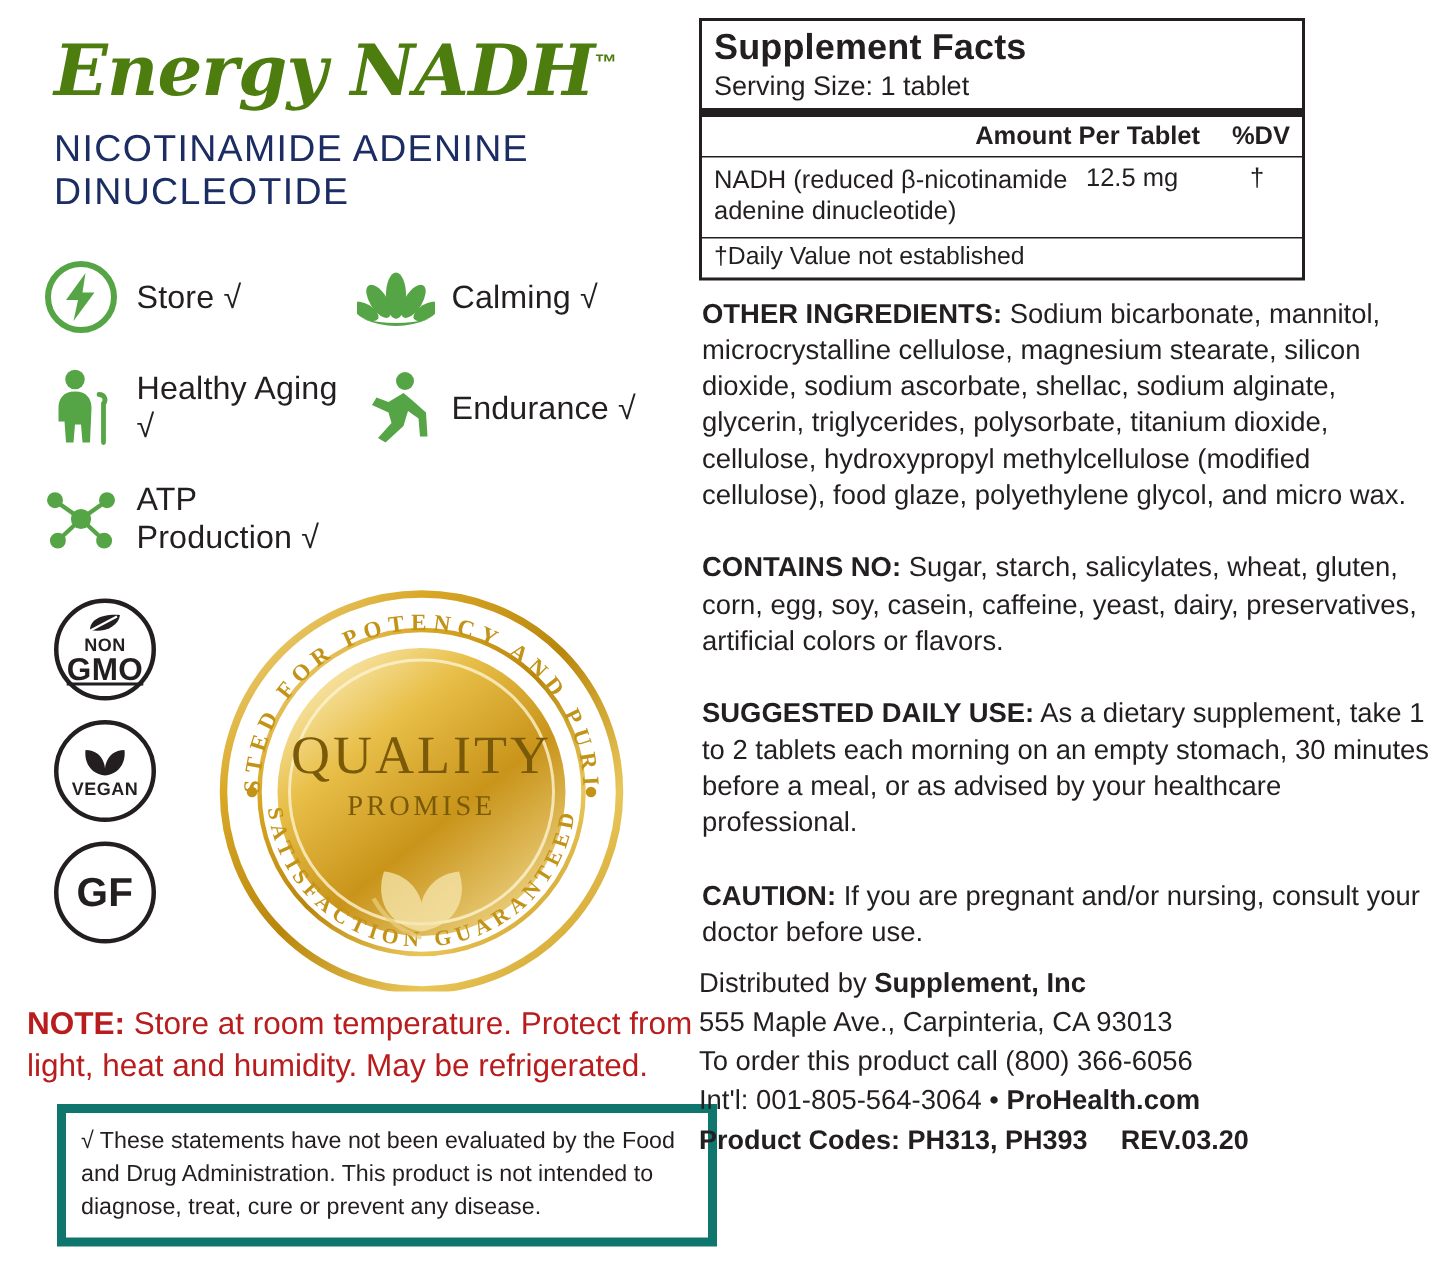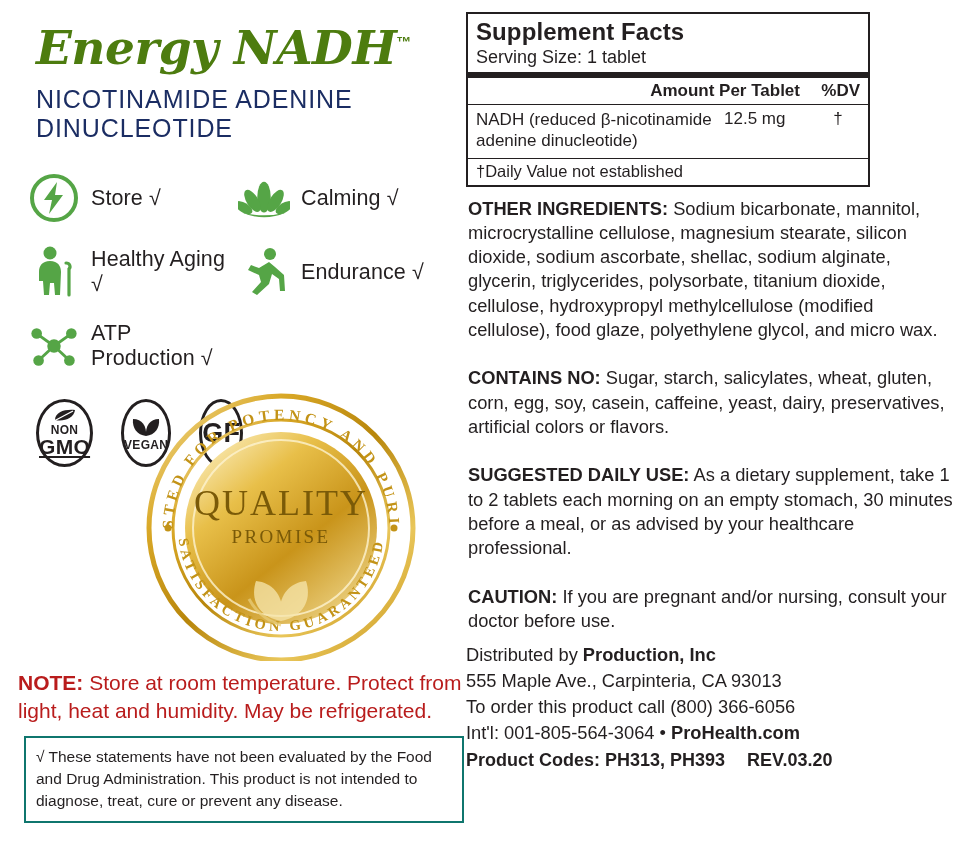--- a/index.html
+++ b/index.html
@@ -84,22 +84,22 @@
   .seals-row {
     margin: 10px 0 0 0;
     display: flex;
     align-items: flex-start;
   }
   .badges {
     width: 130px;
     padding-left: 22px;
     padding-top: 6px;
     display: flex;
-    flex-direction: row;
-    gap: 28px;
+    flex-direction: column;
+    gap: 13px;
   }
   .badge {
     width: 68px;
     height: 68px;
     border-radius: 50%;
     border: 3px solid #231f20;
     display: flex;
     flex-direction: column;
     align-items: center;
     justify-content: center;
@@ -125,22 +125,22 @@
   .note {
     margin: 8px 0 0 4px;
     font-size: 21px;
     line-height: 1.35;
     color: #b91c1c;
     width: 446px;
   }
   .note b { font-weight: bold; }
 
   .disclaimer {
-    margin: 10px 0 0 10px;
-    border: 2px solid #0f766e;
+    margin: 10px 0 0 24px;
+    border: 6px solid #0f766e;
     width: 440px;
     padding: 8px 10px 9px 10px;
     font-size: 15.5px;
     line-height: 1.42;
   }
 
   
   .right {
     width: 498px;
     padding: 8px 14px 0 0;
@@ -396,21 +396,21 @@
     <div class="body-text block">
       <span class="hd">SUGGESTED DAILY USE:</span><span> As a dietary supplement, take 1 to 2 tablets each morning on an empty stomach, 30 minutes before a meal, or as advised by your healthcare professional.</span>
     </div>
 
 
     <div class="body-text block">
       <span class="hd">CAUTION:</span><span> If you are pregnant and/or nursing, consult your doctor before use.</span>
     </div>
 
     <div class="dist">
-      <div><span>Distributed by </span><b>Production, Inc</b></div>
+      <div><span>Distributed by </span><b>Supplement, Inc</b></div>
       <div>555 Maple Ave., Carpinteria, CA 93013</div>
       <div>To order this product call (800) 366-6056</div>
       <div><span>Int'l: 001-805-564-3064 • </span><b>ProHealth.com</b></div>
       <div class="codes"><span>Product Codes: PH313, PH393</span><span class="spacer-gap"></span><span>REV.03.20</span></div>
     </div>
 
   </div>
 </div>
 
 </body></html>

